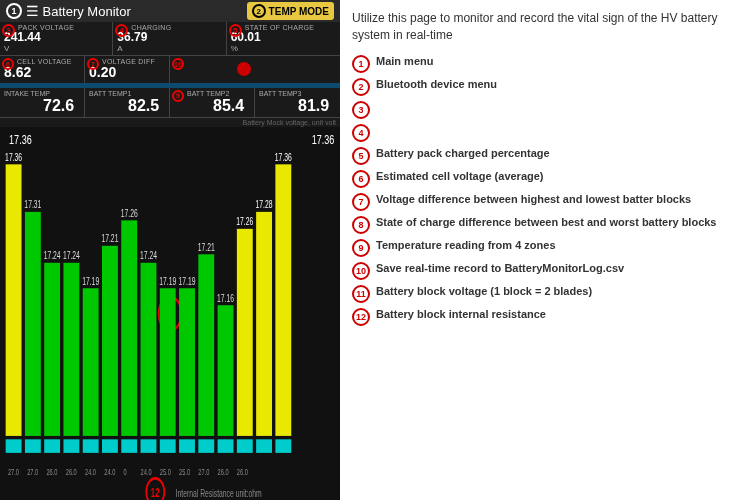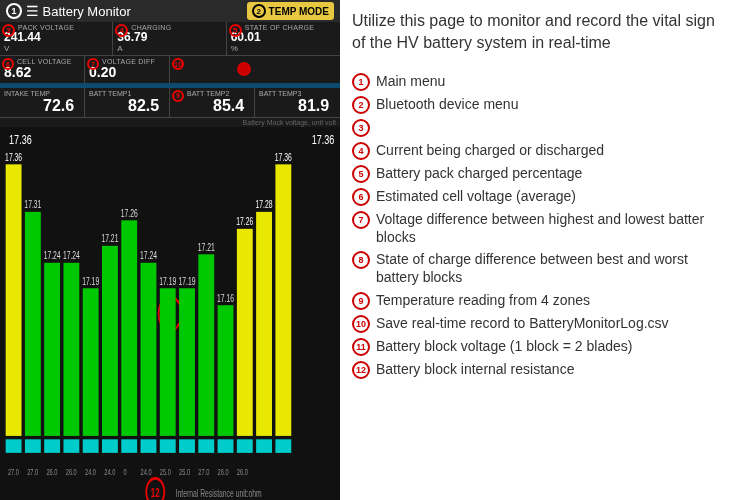--- a/index.html
+++ b/index.html
@@ -167,44 +167,45 @@
     
     .right-panel {
       flex: 1;
       background: #fff;
       padding: 10px 12px;
       font-size: 12px;
       color: #000;
       overflow-y: auto;
     }
     .right-panel .intro {
-      font-size: 16px;
+      font-size: 12px;
       color: #333;
-      margin-bottom: 17px;
+      margin-bottom: 10px;
       line-height: 1.4;
     }
     .legend-item {
       display: flex;
       align-items: flex-start;
       margin-bottom: 4px;
       gap: 6px;
     }
     .legend-circle {
       width: 18px; height: 18px;
       border: 2px solid #cc0000;
       border-radius: 50%;
       display: flex; align-items: center; justify-content: center;
       font-size: 9px; font-weight: bold; color: #cc0000;
       flex-shrink: 0;
       margin-top: 1px;
     }
     .legend-text {
-      font-size: 14px;
+      font-size: 11px;
       color: #333;
       line-height: 1.3;
+      font-weight: bold;
     }
   </style>
 </head>
 <body>
 
 <div class="left-panel">
 
   <div class="top-bar">
     <div class="top-bar-left">
       <div class="circle-badge">1</div>
@@ -381,21 +382,20 @@
     </div>
       <div class="legend-item">
       <div class="legend-circle">2</div>
       <div class="legend-text">Bluetooth device menu</div>
     </div>
       <div class="legend-item">
       <div class="legend-circle">3</div>
     </div>
       <div class="legend-item">
       <div class="legend-circle">4</div>
-      <div class="legend-text">Current being charged or discharged</div>
     </div>
       <div class="legend-item">
       <div class="legend-circle">5</div>
       <div class="legend-text">Battery pack charged percentage</div>
     </div>
       <div class="legend-item">
       <div class="legend-circle">6</div>
       <div class="legend-text">Estimated cell voltage (average)</div>
     </div>
       <div class="legend-item">

